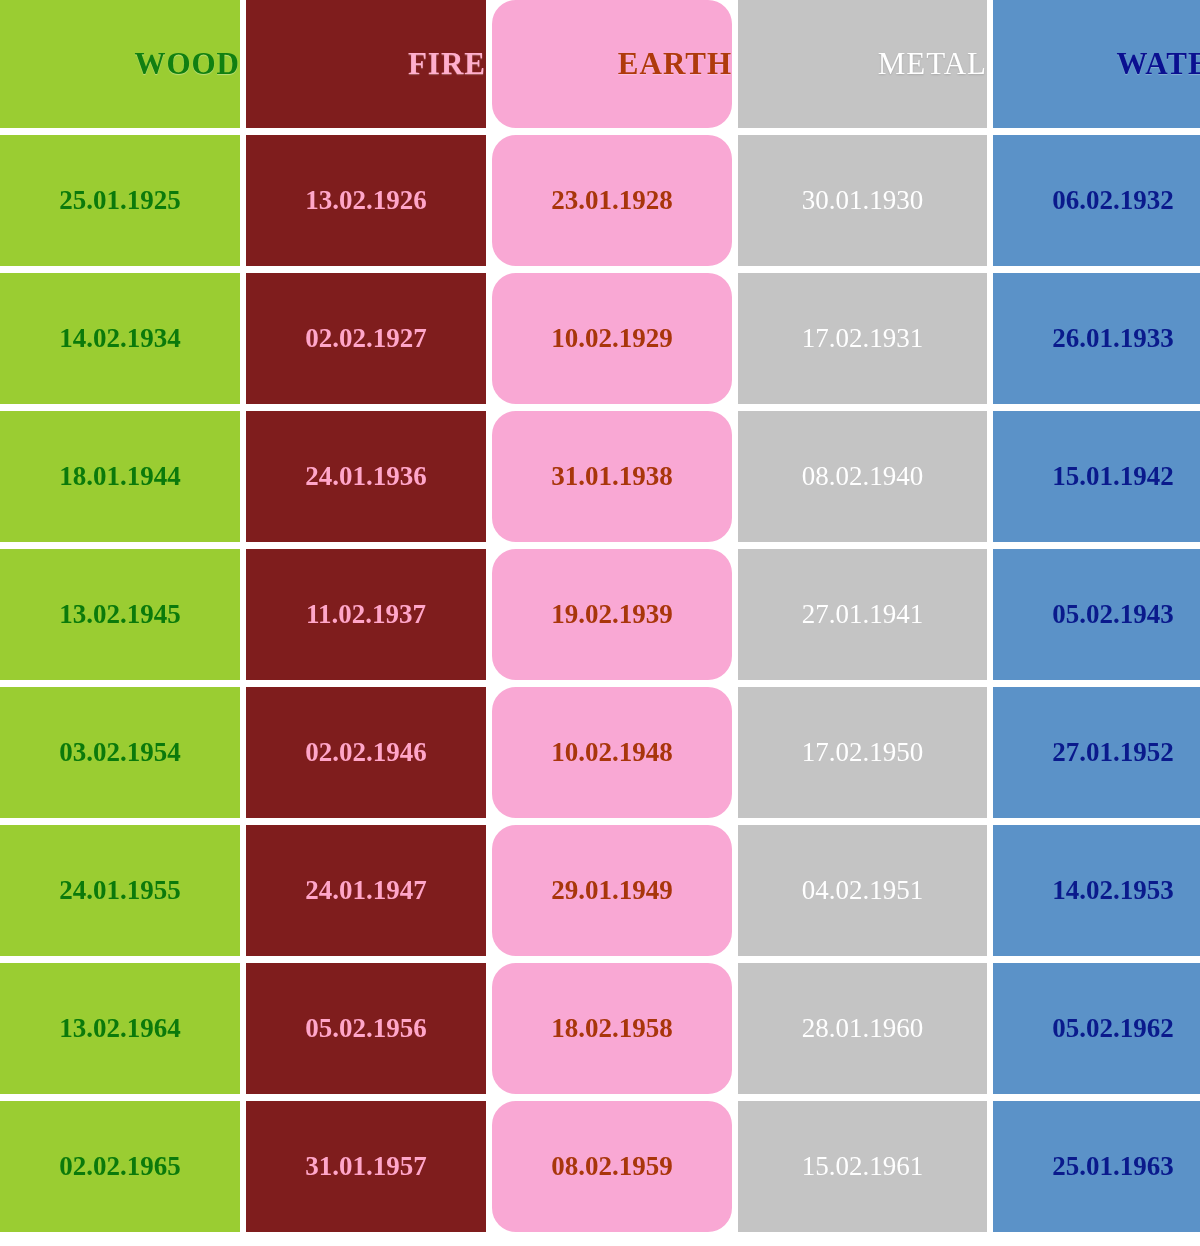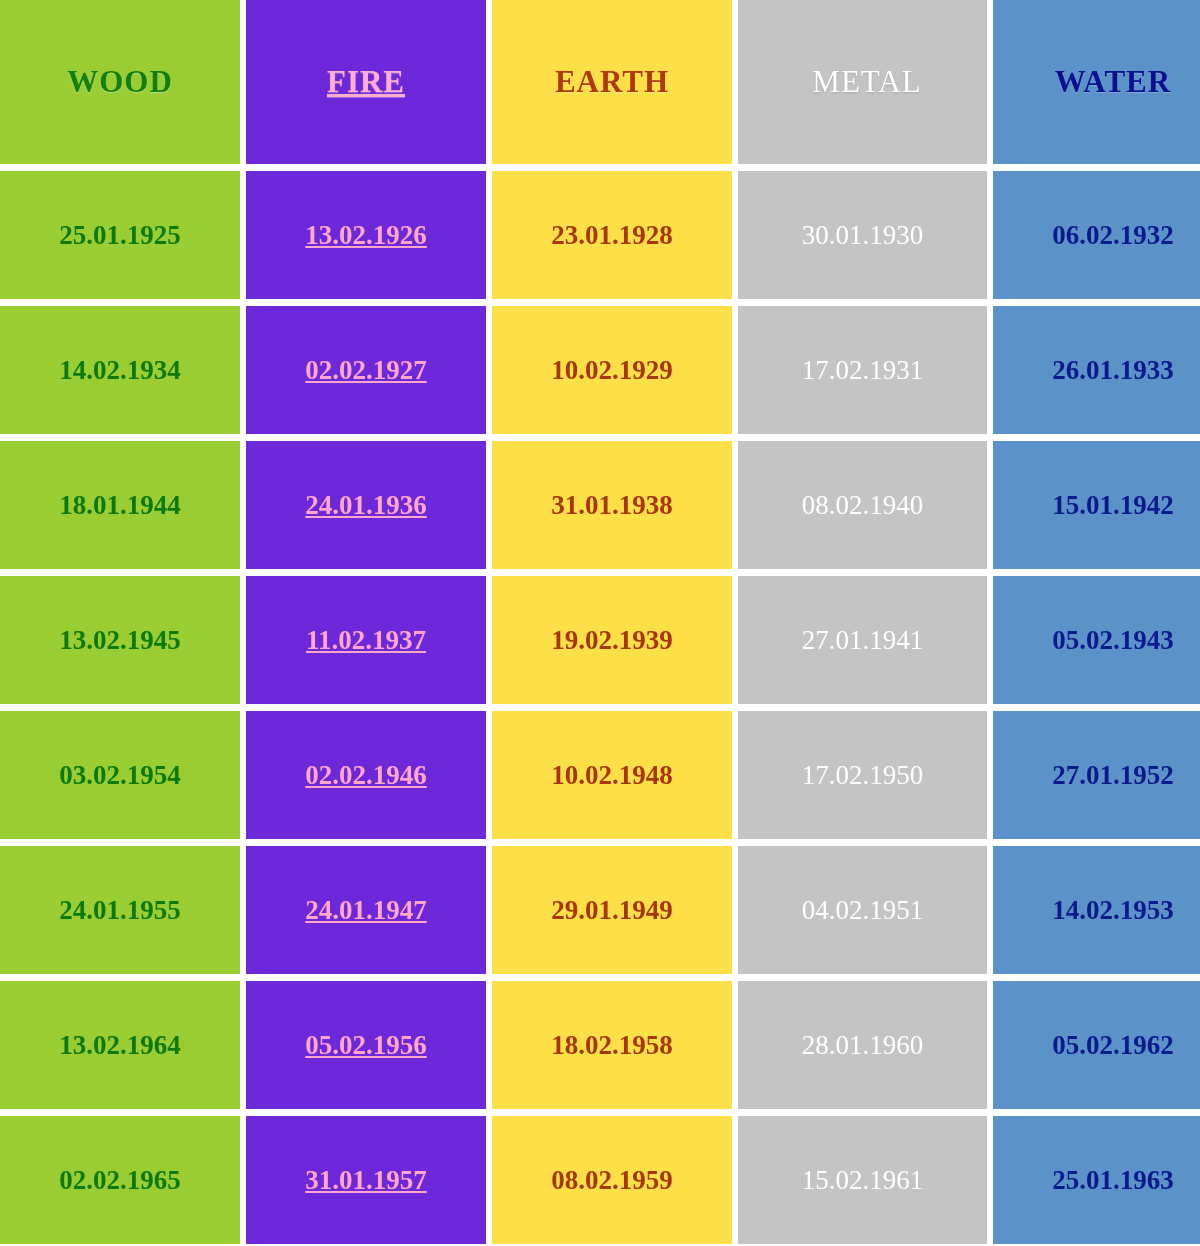--- a/index.html
+++ b/index.html
@@ -27,25 +27,26 @@
   .element-table td {
     width: 240px;
     text-align: center;
     vertical-align: middle;
     padding: 0;
     margin: 0;
   }
 
   
   .element-table thead th {
-    height: 164px;
+    height: 128px;
     font-size: 31px;
     font-weight: bold;
     letter-spacing: 1px;
     text-transform: uppercase;
+    text-align: right;
   }
 
   
   .element-table tbody td {
     height: 128px;
     font-size: 27px;
     font-weight: bold;
   }
 
   
@@ -53,33 +54,33 @@
     background-color: #9ACD32;
     color: #0B7A0B;
   }
   th.col-wood {
     color: #118011;
     text-shadow: 0 1px 1px rgba(255,255,255,0.35);
   }
 
   
   .col-fire {
-    background-color: #6d28d9;
+    background-color: #7f1d1d;
     color: #FFA6C9;
-    text-decoration: underline;
   }
   th.col-fire {
     color: #FFAFCD;
     text-shadow: 0 1px 1px rgba(255,255,255,0.3);
   }
 
   
   .col-earth {
-    background-color: #fde047;
+    background-color: #f9a8d4;
     color: #A8360B;
+    border-radius: 24px;
   }
   th.col-earth {
     color: #AF3A0C;
     text-shadow: 0 1px 1px rgba(255,255,255,0.3);
   }
 
   
   .col-metal {
     background-color: #C4C4C4;
     color: #FFFFFF;

